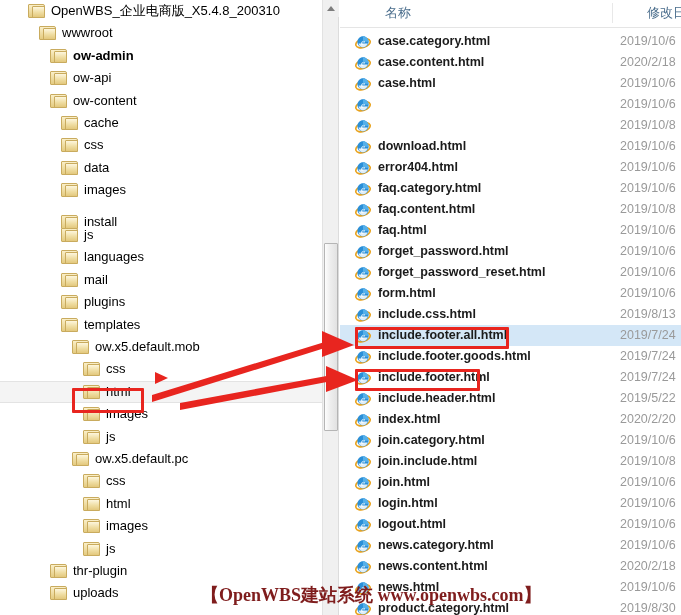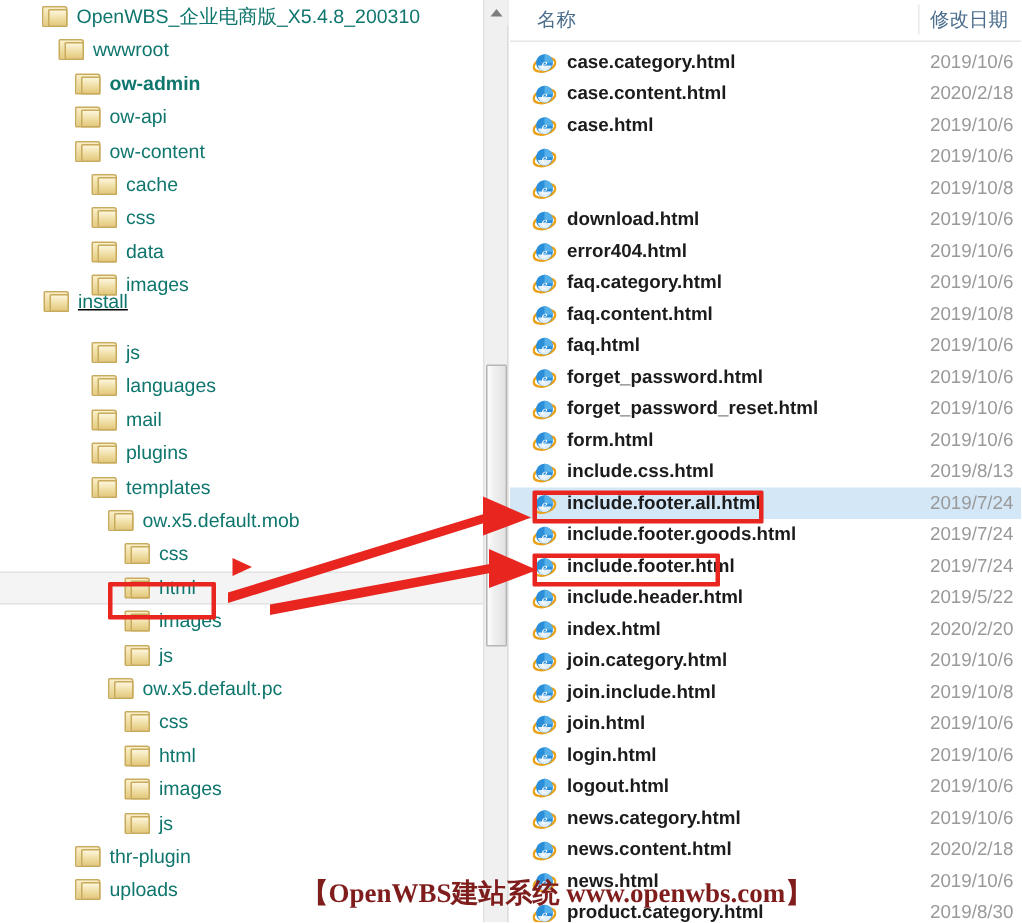--- a/index.html
+++ b/index.html
@@ -54,21 +54,21 @@
   }
   .folder-ico .front {
     position: absolute; left: 4px; top: 2px;
     width: 13px; height: 12px;
     background: linear-gradient(180deg,#fdf6dd 0%,#efdda2 55%,#e3c87d 100%);
     border: 1px solid #c9ab5e;
     border-radius: 1px;
   }
   .tree-label {
     font-size: 13px;
-    color: #0f766e;
+    color: #000000;
     line-height: 14px;
   }
 
   
   #tree-scroll {
     position: absolute;
     left: 322px; top: 0;
     width: 17px; height: 615px;
     background: #f0f0f0;
     border-left: 1px solid #e2e2e2;
@@ -110,20 +110,21 @@
     background: #ffffff;
     border-bottom: 1px solid #e5e5e5;
   }
   .col-head-cell {
     position: absolute;
     top: 5px;
     font-size: 13px;
     color: #4a6d8c;
     line-height: 16px;
     white-space: nowrap;
+    margin-left: 27px;
   }
   #col-name { left: 18px; }
   #col-date { left: 280px; }
   #col-divider {
     position: absolute;
     left: 272px; top: 3px;
     width: 1px; height: 20px;
     background: #e8e8e8;
   }
 
@@ -242,21 +243,21 @@
         </span>
         <span class="tree-label">data</span>
       </div>
       <div class="tree-item" style="top: 179.2px; padding-left: 61px;">
         <span class="folder-ico">
           <span class="back"></span>
           <span class="front"></span>
         </span>
         <span class="tree-label">images</span>
       </div>
-      <div class="tree-item" style="top: 190px; padding-left: 29px; text-decoration: underline;">
+      <div class="tree-item" style="top: 211px; padding-left: 61px;">
         <span class="folder-ico">
           <span class="back"></span>
           <span class="front"></span>
         </span>
         <span class="tree-label">install</span>
       </div>
       <div class="tree-item" style="top: 224px; padding-left: 61px;">
         <span class="folder-ico">
           <span class="back"></span>
           <span class="front"></span>

